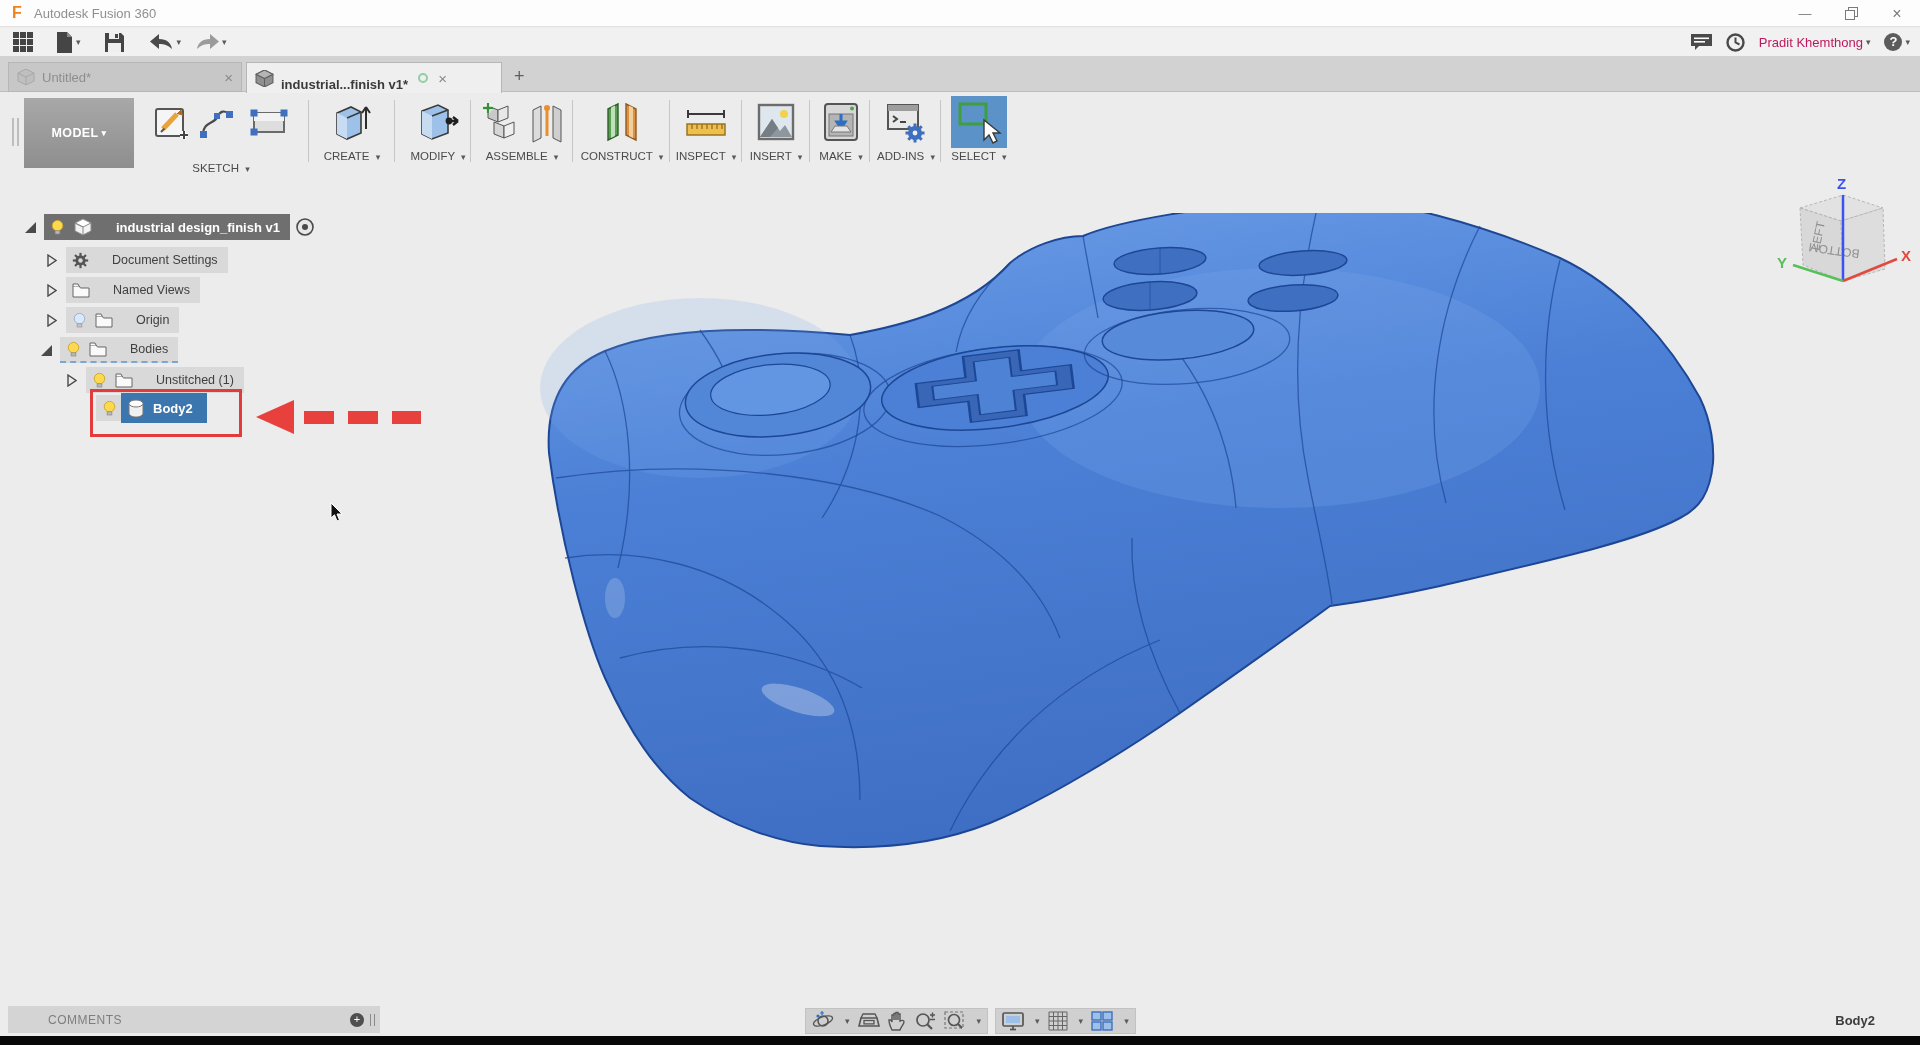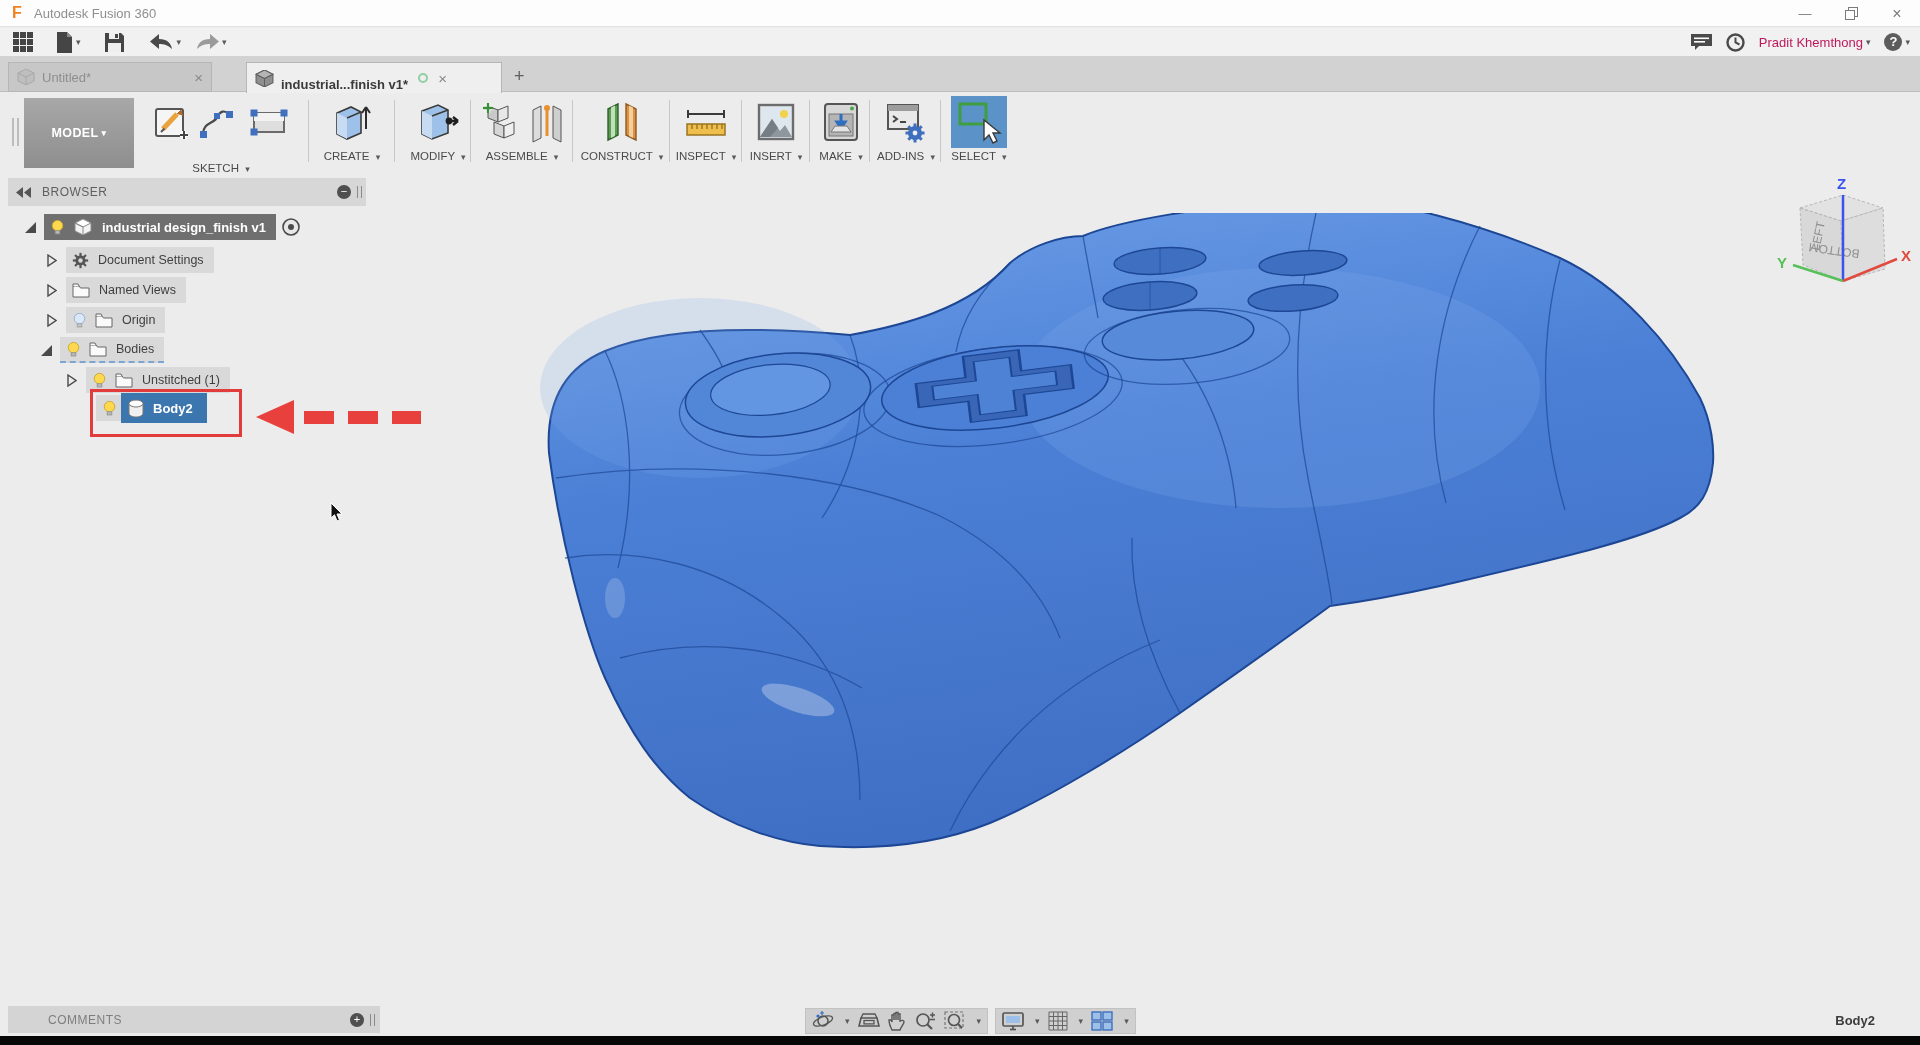--- a/index.html
+++ b/index.html
@@ -42,21 +42,21 @@
   .ricons { height:53px; display:flex; align-items:center; gap:7px; }
   .rlabel { font-size:11.5px; color:#4a4a4a; margin-top:2px; white-space:nowrap; }
   .rsep { position:absolute; top:7px; width:1px; height:62px; background:#c6c6c6; }
 
   
   #viewport { position:absolute; left:0; top:173px; width:1920px; height:863px; background:#ececec; }
   #browser-header { position:absolute; left:8px; top:5px; width:358px; height:28px; background:#d7d7d7; display:flex; align-items:center; }
   #browser-title { font-size:12px; color:#5f5f5f; letter-spacing:.5px; margin-left:10px; }
   .row { position:absolute; display:flex; align-items:center; }
   .chip { background:#d9d9d9; display:flex; align-items:center; height:26px; padding:0 10px 0 6px; }
-  .chip .tlabel { font-size:12.5px; color:#3f3f3f; margin-left:9px; white-space:nowrap; }
+  .chip .tlabel { font-size:12.5px; color:#3f3f3f; margin-left:23px; white-space:nowrap; }
   .chip.rootsel { background:#6f6f6f; }
   .chip.rootsel .tlabel { color:#ffffff; font-weight:bold; font-size:13px; }
   .bluesel { background:#3c76ae; display:flex; align-items:center; height:30px; padding:0 14px 0 6px; margin-left:4px; }
   .bluesel .tlabel { color:#ffffff; font-weight:bold; font-size:13px; margin-left:8px; }
   .expander { width:16px; display:flex; justify-content:center; margin-right:6px; }
   .dashed-under { border-bottom:2px dashed #7ba6d4; }
 
   #red-box { position:absolute; left:90px; top:216px; width:152px; height:48px; border:3px solid #e23b3b; }
   #browser-tree { position:absolute; left:0; top:0; }
 
@@ -156,21 +156,21 @@
         <span class="caret">▾</span>
       </div>
       <div class="qicon">
         <span style="width:18px;height:18px;border-radius:50%;background:#5c5c5c;color:#fff;font-size:13px;font-weight:bold;text-align:center;line-height:18px;display:inline-block;">?</span>
         <span class="caret">▾</span>
       </div>
     </div>
   </div>
 
   <div id="tabbar">
-    <div class="doctab inactive" style="left:8px; width:204px;">
+    <div class="doctab inactive" style="left:8px; width:234px;">
       <svg width="18" height="16" viewBox="0 0 18 16" opacity="0.55">
           <path d="M9 0 L17 4 L17 12 L9 16 L1 12 L1 4 Z" fill="#b9b9b9" stroke="#8d8d8d"></path>
           <path d="M1 4 L9 8 L17 4" fill="none" stroke="#8d8d8d"></path>
           <path d="M9 8 L9 16" stroke="#8d8d8d"></path>
         </svg>
       <span class="tablabel">Untitled*</span>
       <span class="tabclose" style="margin-left:auto;">×</span>
     </div>
     <div class="doctab active" style="left:246px; width:256px;">
       <svg width="19" height="17" viewBox="0 0 18 16">
@@ -452,29 +452,20 @@
       <text x="98" y="122" font-size="12" fill="#8e8e8e" transform="rotate(188 92 130)">BOTTOM</text>
 
       <path d="M68 82 L68 168" stroke="#3a52f0" stroke-width="2.5"></path>
       <path d="M68 168 L18 152" stroke="#58c05a" stroke-width="2.5"></path>
       <path d="M68 168 L122 146" stroke="#e04a3f" stroke-width="2.5"></path>
       <text x="62" y="76" font-size="15" font-weight="bold" fill="#3a52f0">Z</text>
       <text x="2" y="155" font-size="15" font-weight="bold" fill="#58c05a">Y</text>
       <text x="126" y="148" font-size="15" font-weight="bold" fill="#e04a3f">X</text>
     </svg>
 
-    <div id="browser-header">
-      <svg width="16" height="11" viewBox="0 0 16 11" style="margin-left:8px;">
-          <path d="M7 0 L7 11 L0 5.5 Z" fill="#555"></path>
-          <path d="M15 0 L15 11 L8 5.5 Z" fill="#555"></path>
-        </svg>
-      <span id="browser-title">BROWSER</span>
-      <span class="circ-btn" style="margin-left:auto;">−</span>
-      <span class="grip-v" style="margin-right:4px;"></span>
-    </div>
 
     <div id="browser-tree">
 
       <div class="row" style="left:22px; top:41px;">
         <span class="expander">
           <svg width="13" height="13" viewBox="0 0 13 13">
               <path d="M12 1 L12 12 L1 12 Z" fill="#4a4a4a"></path>
             </svg>
         </span>
         <span class="chip rootsel">

